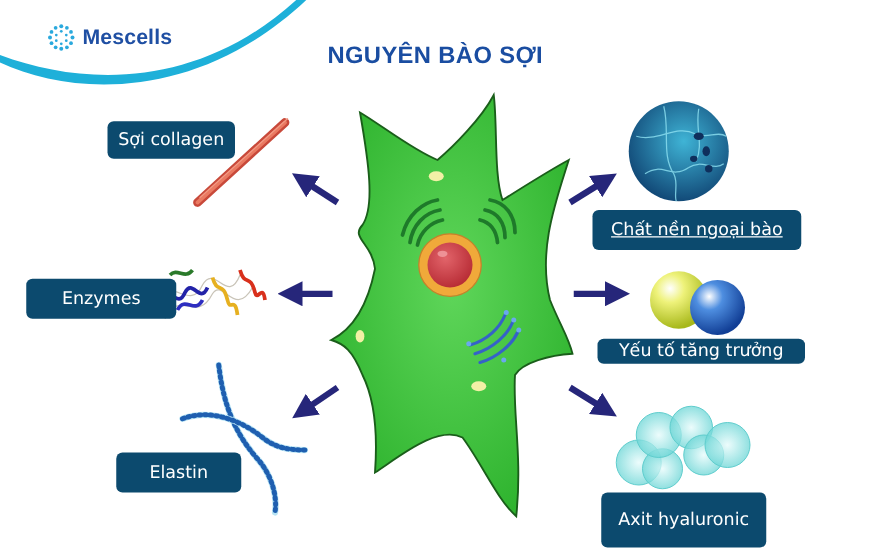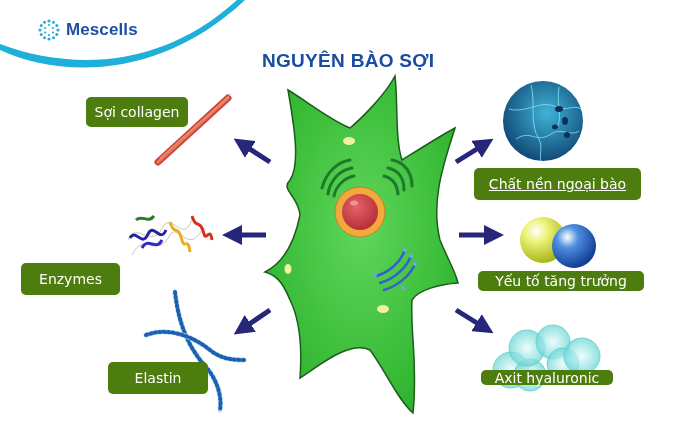--- a/index.html
+++ b/index.html
@@ -1,22 +1,22 @@
 <!DOCTYPE html>
 <html><head>
 <meta charset="utf-8">
 <style>
   html, body { margin:0; padding:0; }
   body { width:700px; height:448px; position:relative; overflow:hidden; background:#ffffff; font-family:"Liberation Sans", sans-serif; }
   .abs { position:absolute; }
   .swoosh { position:absolute; left:0; top:0; }
   .logo { position:absolute; left:38px; top:19px; display:flex; align-items:center; }
   .logo-text { font-family:"Liberation Sans", sans-serif; font-size:17px; font-weight:bold; color:#1f4fa3; margin-left:6px; letter-spacing:0.1px; }
-  .title { position:absolute; left:262px; top:34px; font-size:19px; font-weight:bold; color:#1a4da1; letter-spacing:0.3px;margin-top:16px; }
-  .label { position:absolute; background:#4d7c0f; color:#ffffff; border-radius:5px; font-size:14px; display:flex; align-items:center; justify-content:center; box-sizing:border-box; font-family:"DejaVu Sans", sans-serif; }
+  .title { position:absolute; left:262px; top:34px; font-size:19px; font-weight:bold; color:#1a4da1; letter-spacing:0.3px; }
+  .label { position:absolute; background:#0c4a6e; color:#ffffff; border-radius:5px; font-size:14px; display:flex; align-items:center; justify-content:center; box-sizing:border-box; font-family:"DejaVu Sans", sans-serif; }
   svg { overflow:visible; }
 </style>
 </head>
 <body>
 
 <svg class="swoosh" width="260" height="80" viewBox="0 0 260 80">
   <path d="M0,50 C60,78 160,80 245,0 L237,0 C160,70 70,70 0,44 Z" fill="#1eb0d9"></path>
 </svg>
 
 <div class="logo">
@@ -131,33 +131,33 @@
     <path d="M10,55 C22,30 35,60 48,35 C56,22 66,55 80,30" stroke="#c9c4b8"></path>
   </g>
   <g fill="none" stroke-width="3">
     <path d="M8,38 C14,28 20,48 26,34 C32,22 38,44 44,30" stroke="#2323a8"></path>
     <path d="M20,48 C26,36 34,52 40,40" stroke="#2e2ec0"></path>
     <path d="M14,20 C20,14 26,24 32,16" stroke="#2a7a2a"></path>
     <path d="M48,22 C52,36 56,24 60,40 C62,50 66,36 68,52" stroke="#e6b020"></path>
     <path d="M70,16 C74,30 78,18 82,34 C84,42 88,26 90,40" stroke="#d8301c"></path>
   </g>
 </svg>
-<div class="label" style="left:21px;top:223px;width:99px;height:32px;margin-top:40px;">
+<div class="label" style="left:21px;top:223px;width:120px;height:32px;">
   <span>Enzymes</span>
 </div>
 
 <svg class="abs" style="left:140px;top:288px;" width="110" height="130">
   <g fill="none" stroke-linecap="round">
     <path d="M35,4 C38,30 45,55 65,78 C78,92 82,110 80,122" stroke="#b8e4f4" stroke-width="5"></path>
     <path d="M35,4 C38,30 45,55 65,78 C78,92 82,110 80,122" stroke="#1f5fb0" stroke-width="4" stroke-dasharray="1.5,3"></path>
     <path d="M6,47 C30,38 55,50 70,62 C80,70 90,72 104,72" stroke="#b8e4f4" stroke-width="5"></path>
     <path d="M6,47 C30,38 55,50 70,62 C80,70 90,72 104,72" stroke="#1f5fb0" stroke-width="4" stroke-dasharray="1.5,3"></path>
   </g>
 </svg>
-<div class="label" style="left:108px;top:362px;width:100px;height:32px;">
+<div class="label" style="left:93px;top:362px;width:100px;height:32px;">
   <span>Elastin</span>
 </div>
 
 <svg class="abs" style="left:501px;top:79px;" width="84" height="84">
   <defs>
     <radialGradient id="ecm" cx="55%" cy="40%" r="60%">
       <stop offset="0%" stop-color="#3fb4d6"></stop>
       <stop offset="100%" stop-color="#124a78"></stop>
     </radialGradient>
   </defs>
@@ -208,15 +208,15 @@
   </defs>
   <g fill="url(#hb)" fill-opacity="0.75" stroke="#5fcdcd" stroke-width="0.8">
     <circle cx="26" cy="52" r="18"></circle>
     <circle cx="45" cy="57" r="16"></circle>
     <circle cx="42" cy="30" r="18"></circle>
     <circle cx="68" cy="24" r="17"></circle>
     <circle cx="78" cy="46" r="16"></circle>
     <circle cx="97" cy="38" r="18"></circle>
   </g>
 </svg>
-<div class="label" style="left:481px;top:370px;width:132px;height:15px;">
+<div class="label" style="left:481px;top:394px;width:132px;height:44px;">
   <span>Axit hyaluronic</span>
 </div>
 
 </body></html>

